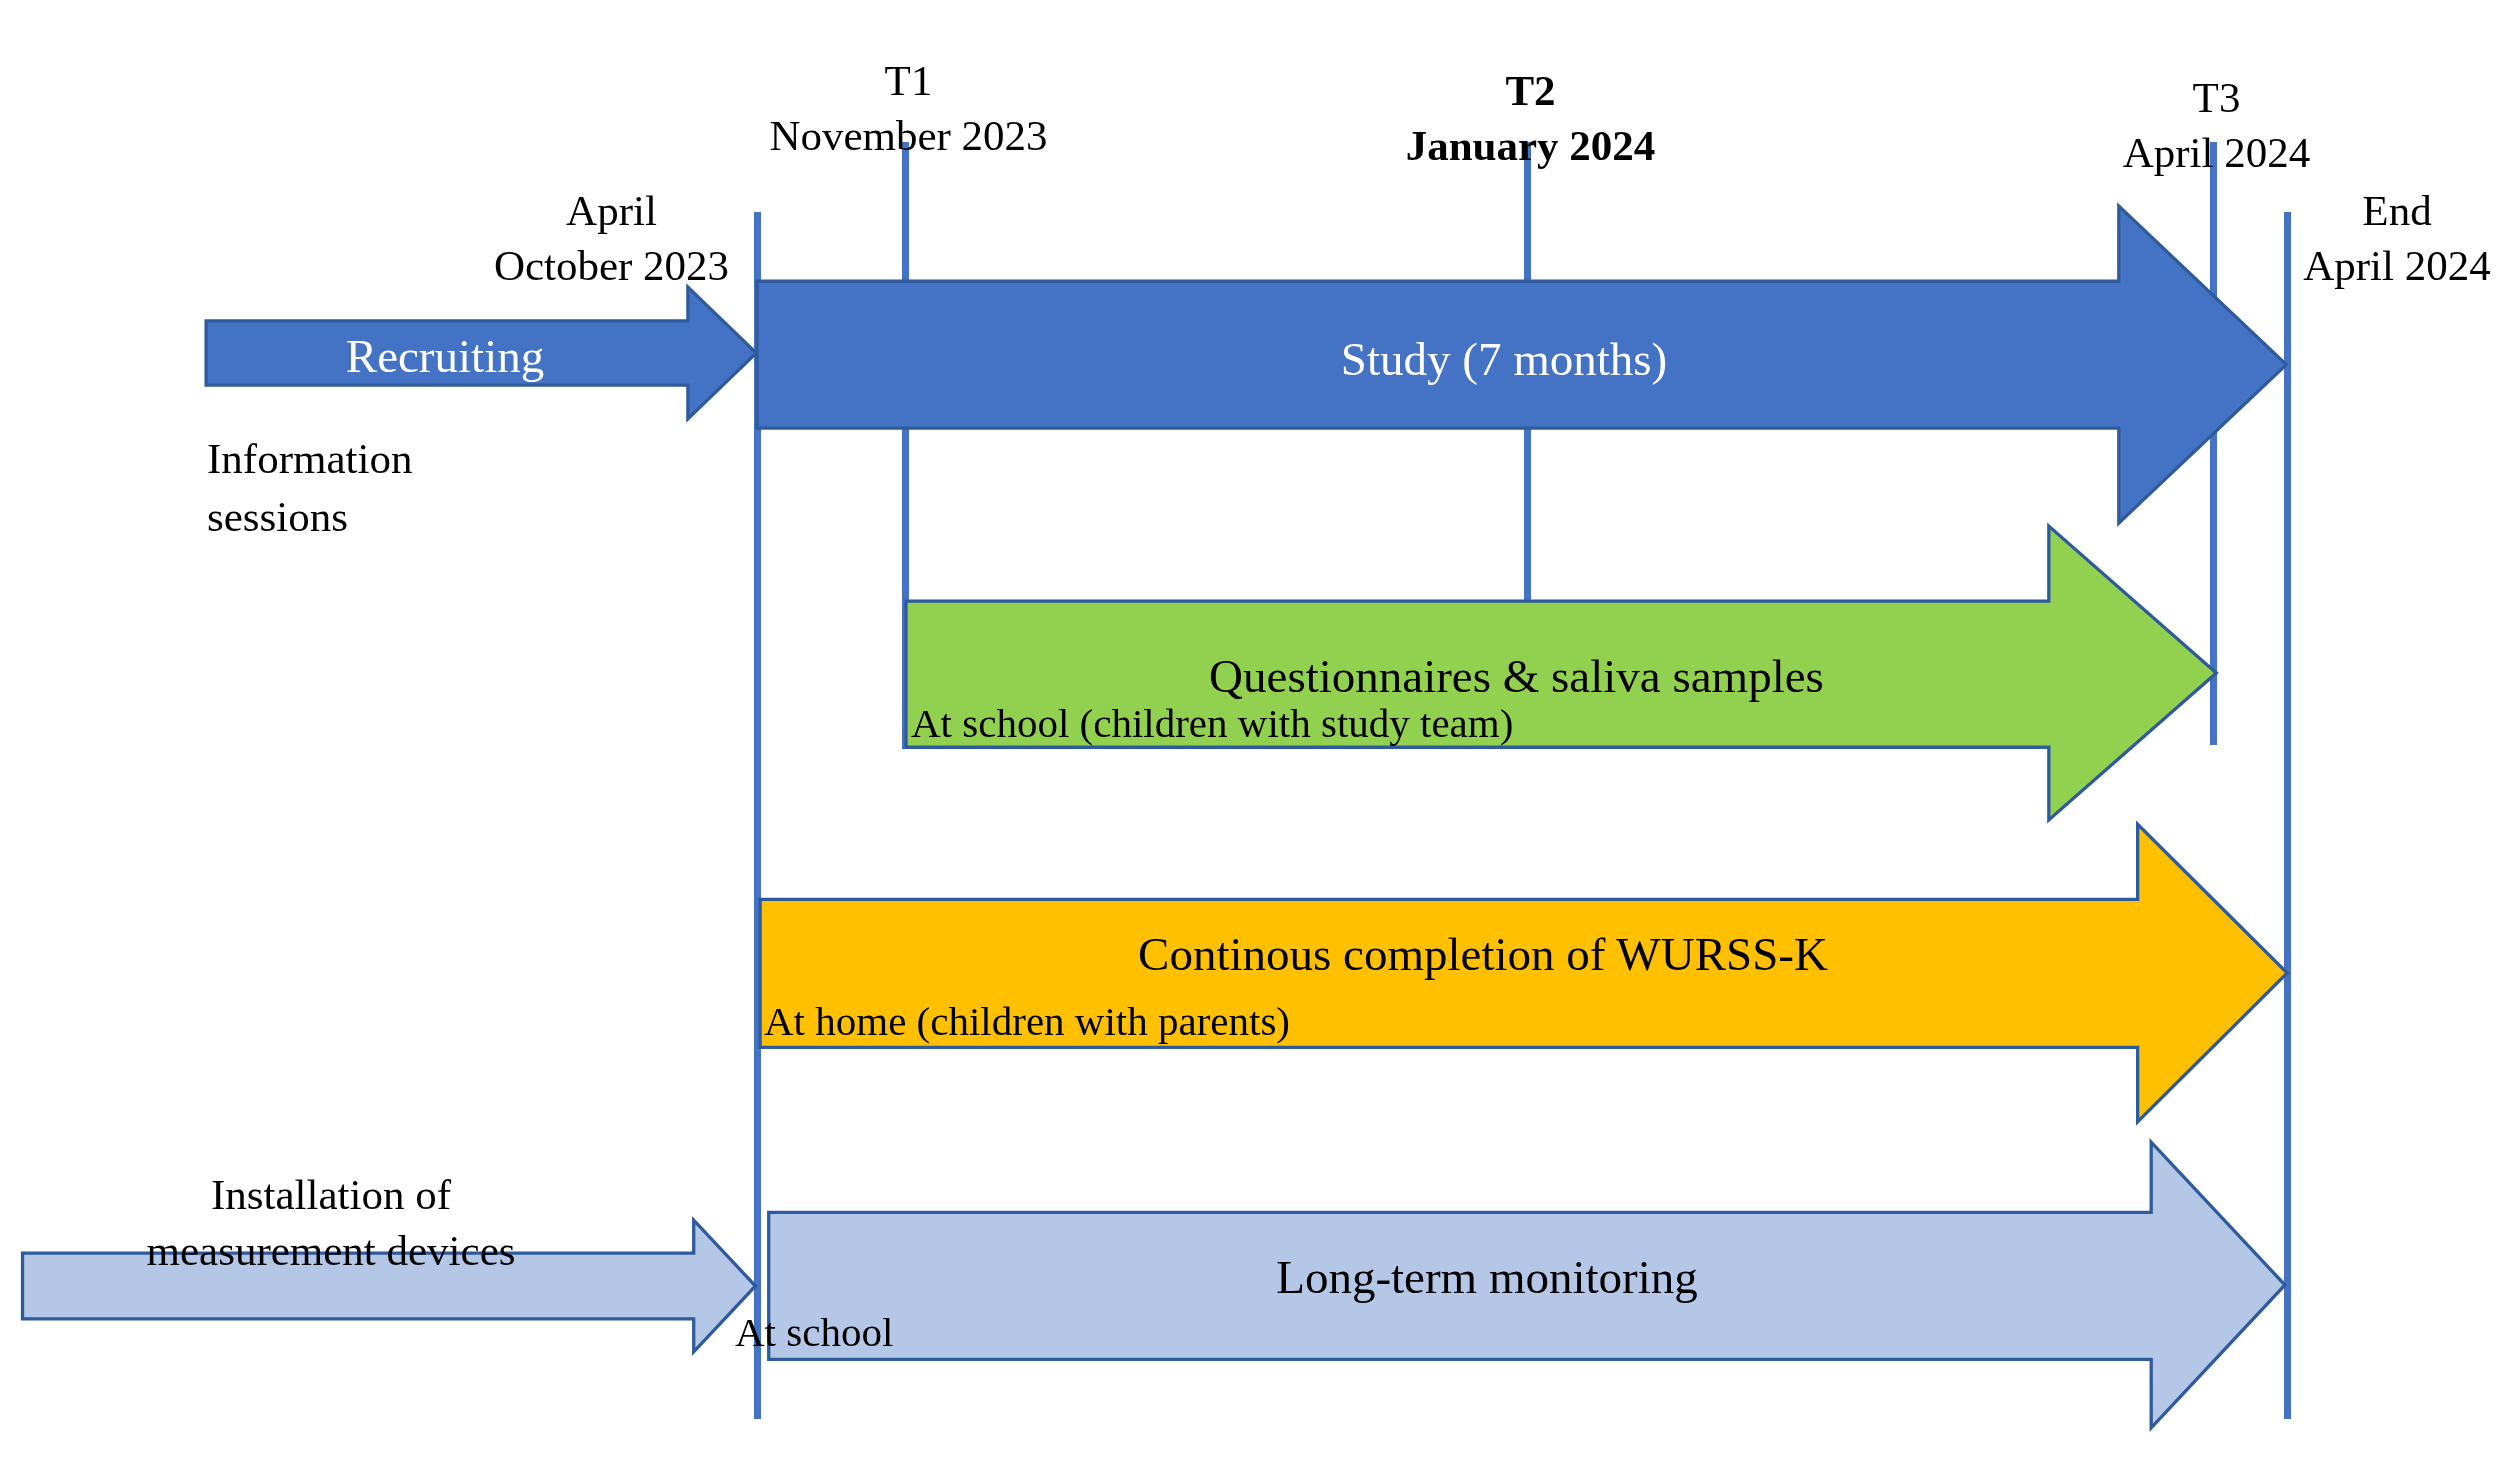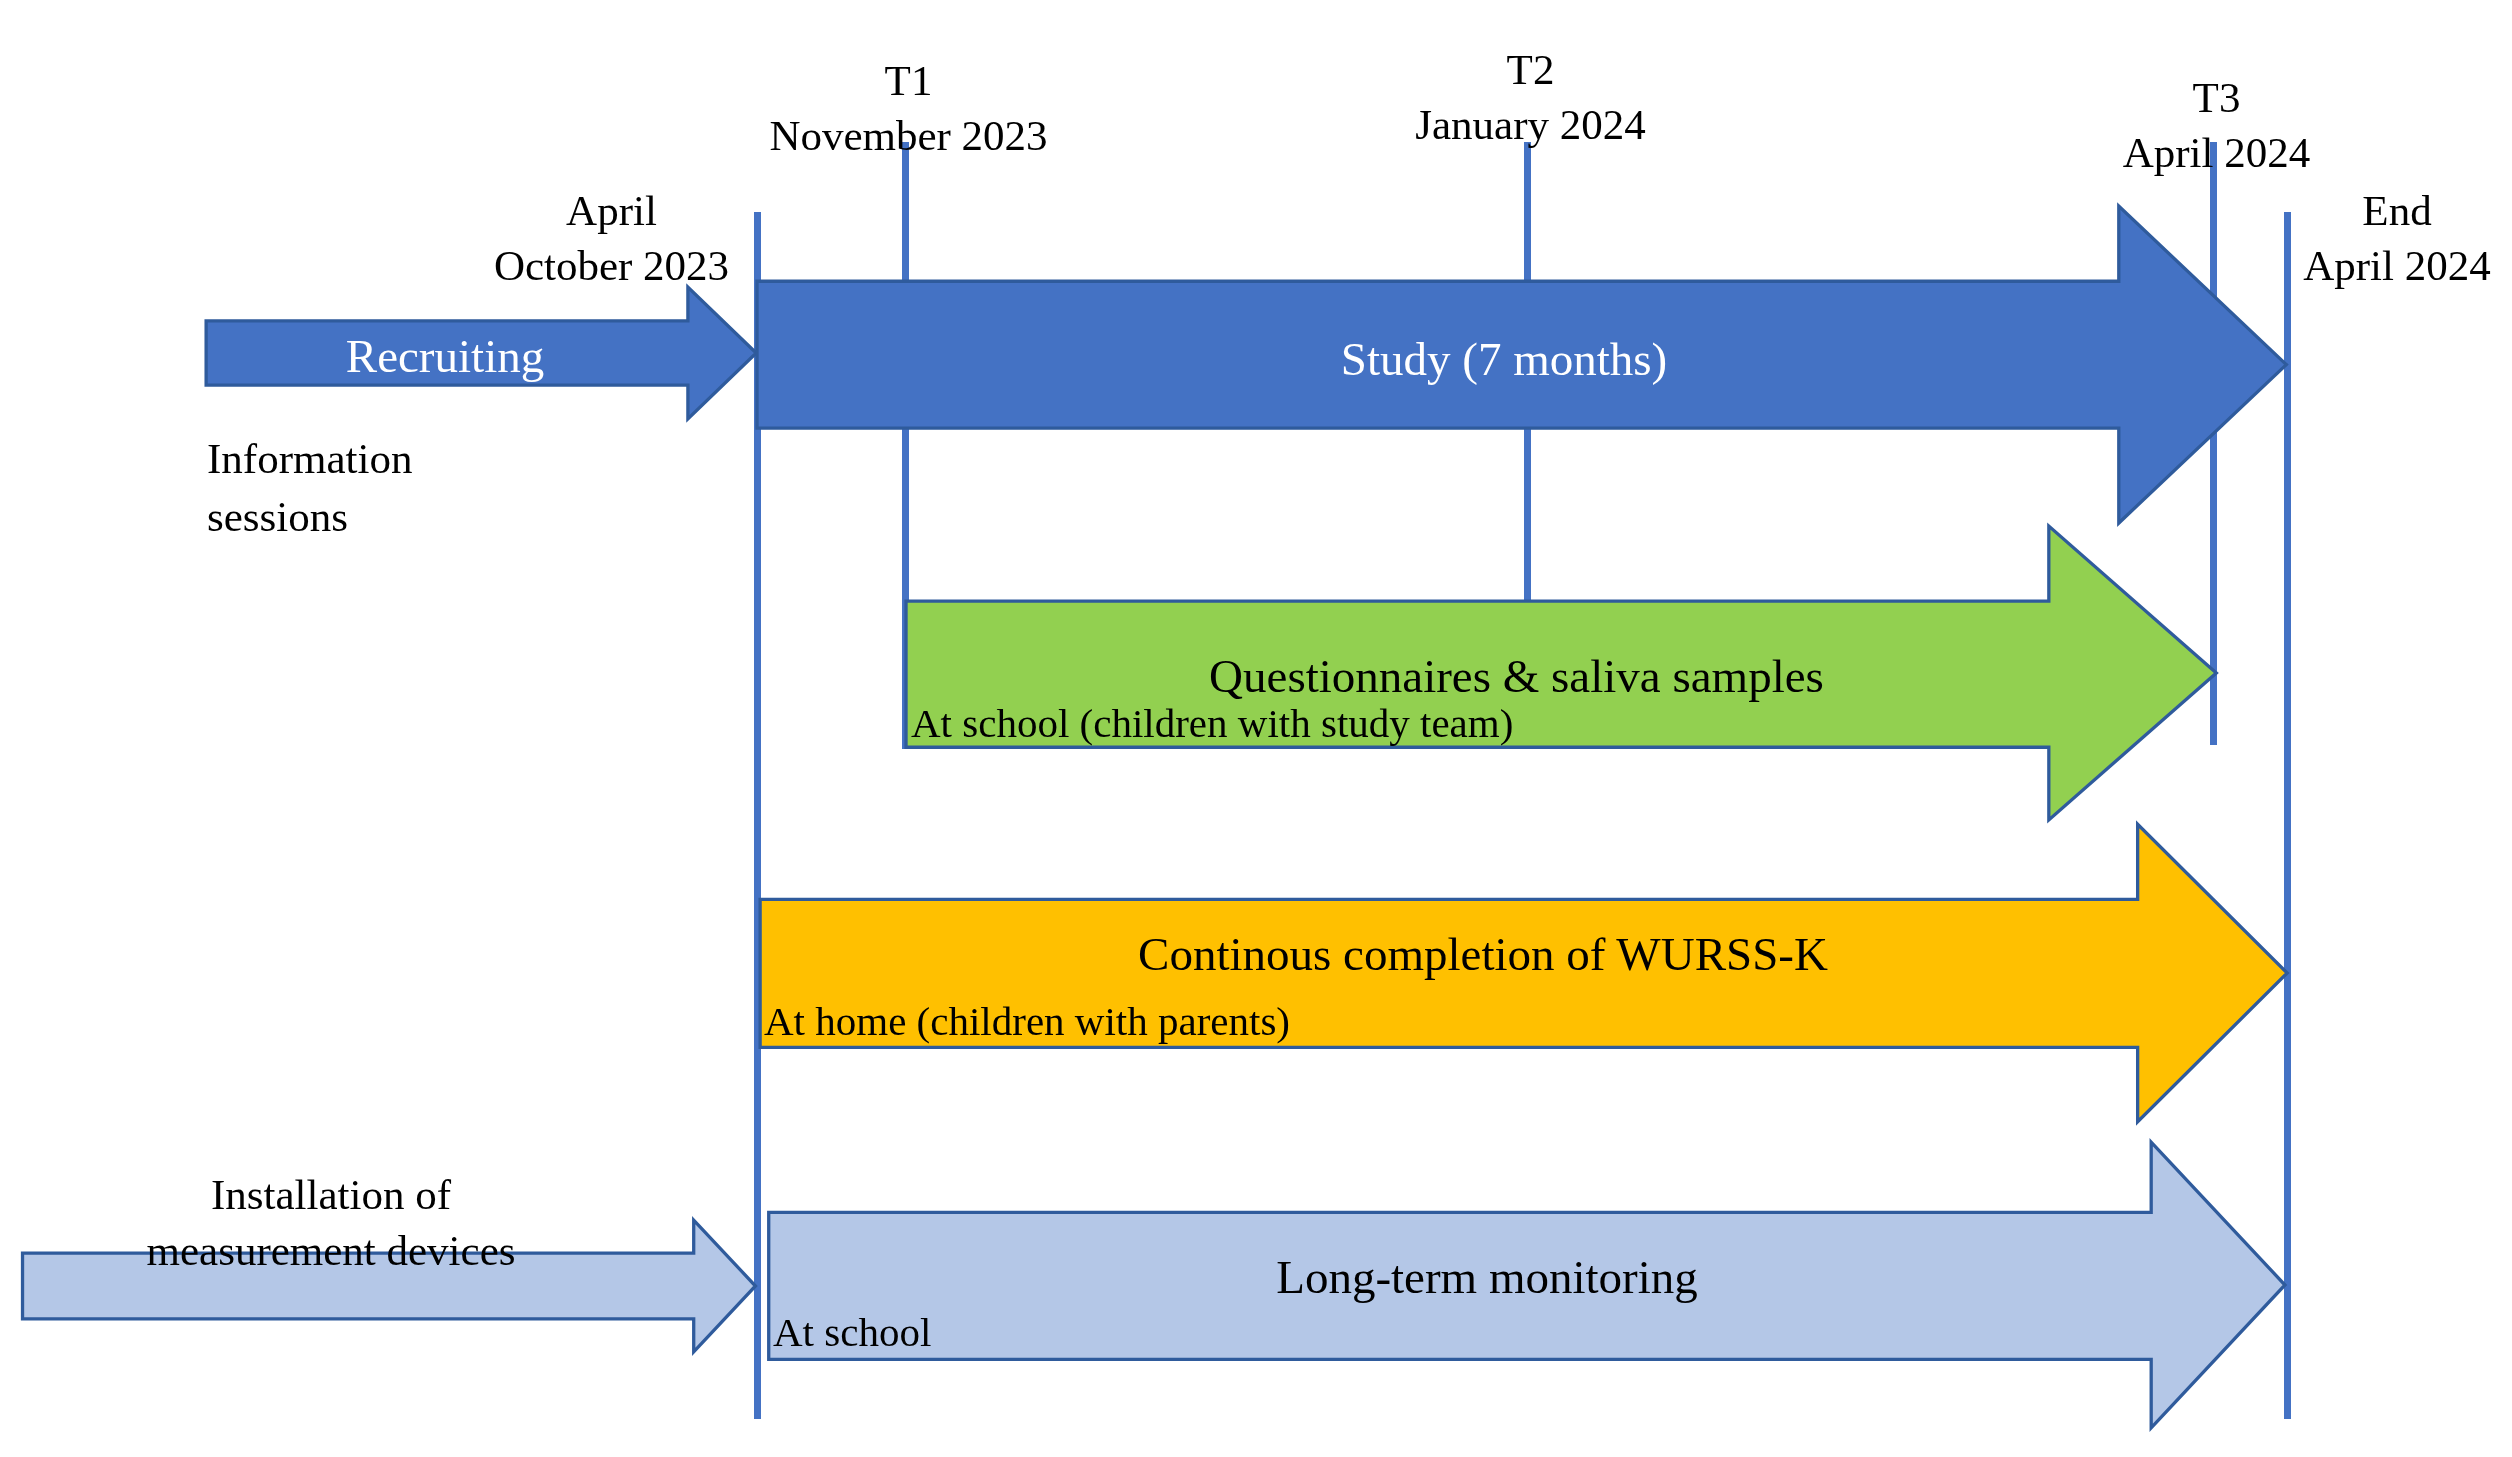--- a/index.html
+++ b/index.html
@@ -69,21 +69,21 @@
 </style>
 </head>
 <body>
 
 <div class="canvas">
 
   <div class="txt center" style="left:702px; top:16.5px; width:413px;">
     <div>T1</div>
     <div>November 2023</div>
   </div>
-  <div class="txt center" style="left:1324px; top:6px; width:413px;">
+  <div class="txt center" style="left:1324px; top:27px; width:413px;font-weight:bold;">
     <div>T2</div>
     <div>January 2024</div>
   </div>
   <div class="txt center" style="left:2010px; top:34px; width:413px;">
     <div>T3</div>
     <div>April 2024</div>
   </div>
   <div class="txt center" style="left:405px; top:147px; width:413px;">
     <div>April</div>
     <div>October 2023</div>
@@ -118,21 +118,21 @@
   <svg class="arrow-svg fill-orange" style="left:756px; top:820px;" width="1537" height="306" viewBox="0 0 1860 370">
     <polygon points="5,96 1672,96 1672,5 1853,185 1672,365 1672,275 5,275"></polygon>
   </svg>
   <div class="arrow-label black" style="left:756px; top:927px; width:1454px;">Continous completion of WURSS-K</div>
   <div class="arrow-sublabel" style="left:764px; top:996px;">At home (children with parents)</div>
 
   <svg class="arrow-svg fill-lightblue" style="left:764px; top:1138px;" width="1529" height="294" viewBox="0 0 1850 356">
     <polygon points="5,90 1679,90 1679,5 1841,178 1679,351 1679,268 5,268"></polygon>
   </svg>
   <div class="arrow-label black" style="left:764px; top:1250px; width:1446px;">Long-term monitoring</div>
-  <div class="arrow-sublabel" style="left:773px; top:1307px;">At school</div>
+  <div class="arrow-sublabel" style="left:735px; top:1307px;">At school</div>
 
   <svg class="arrow-svg fill-lightblue" style="left:16.5px; top:1216px;" width="744" height="140" viewBox="0 0 900 170">
     <polygon points="5,45 820,45 820,5 895,85 820,165 820,125 5,125"></polygon>
   </svg>
 
   <div class="txt" style="left:207px; top:430px; line-height:58px;">
     <div>Information</div>
     <div>sessions</div>
   </div>
   <div class="txt center" style="left:50px; top:1131px; width:562px; line-height:56px;">

